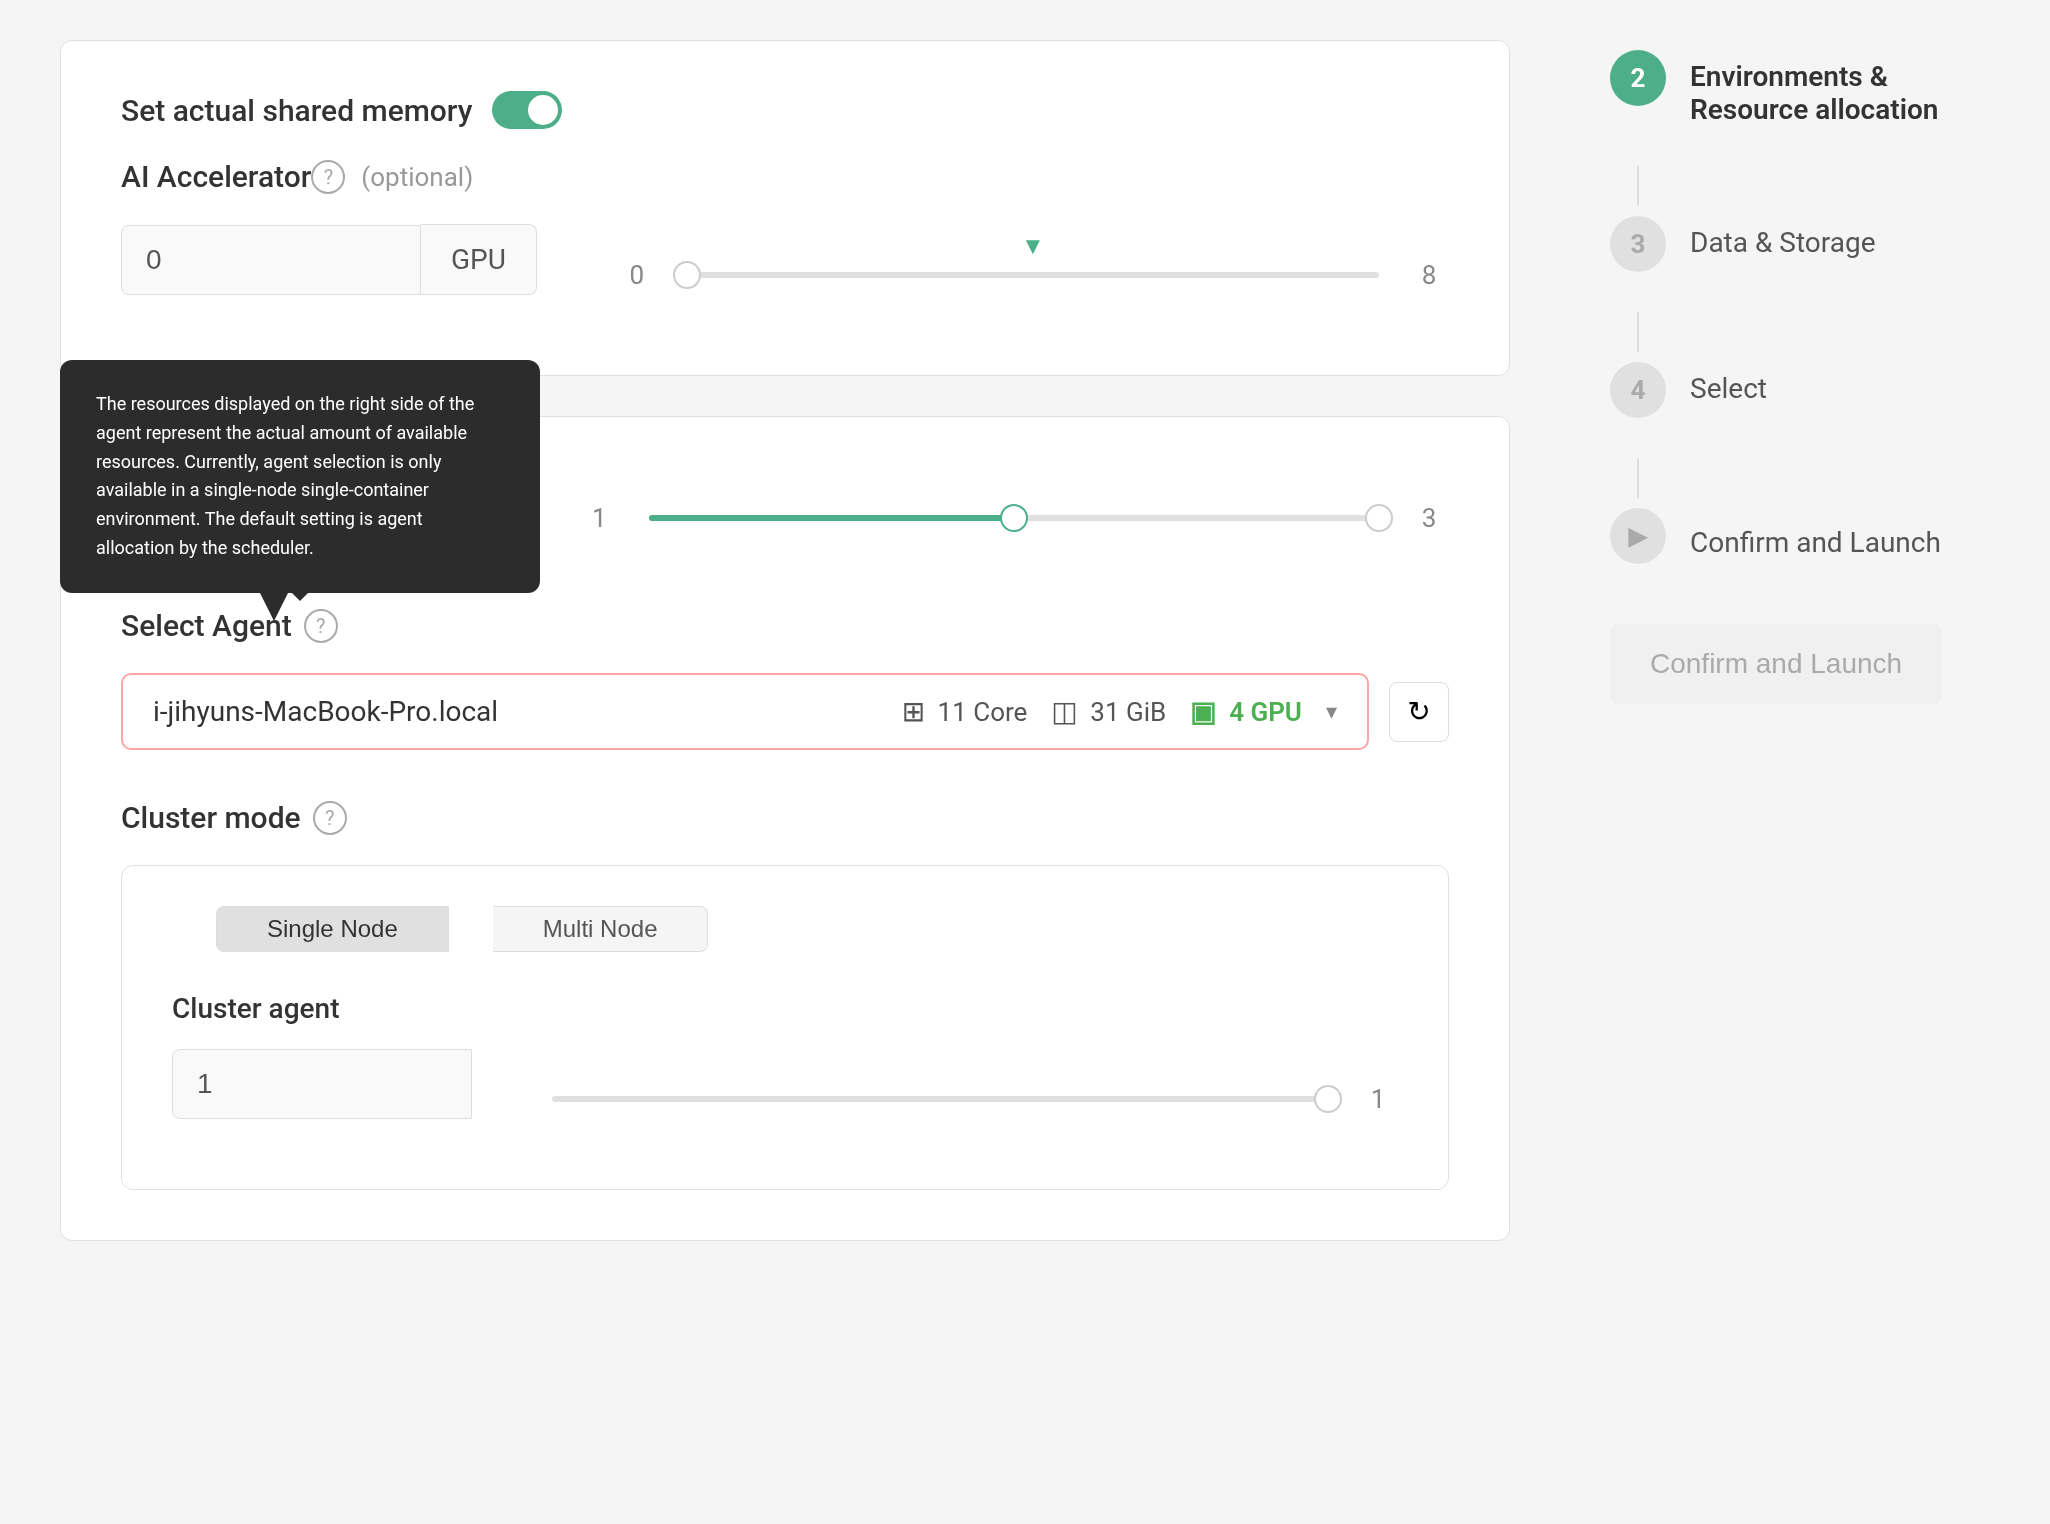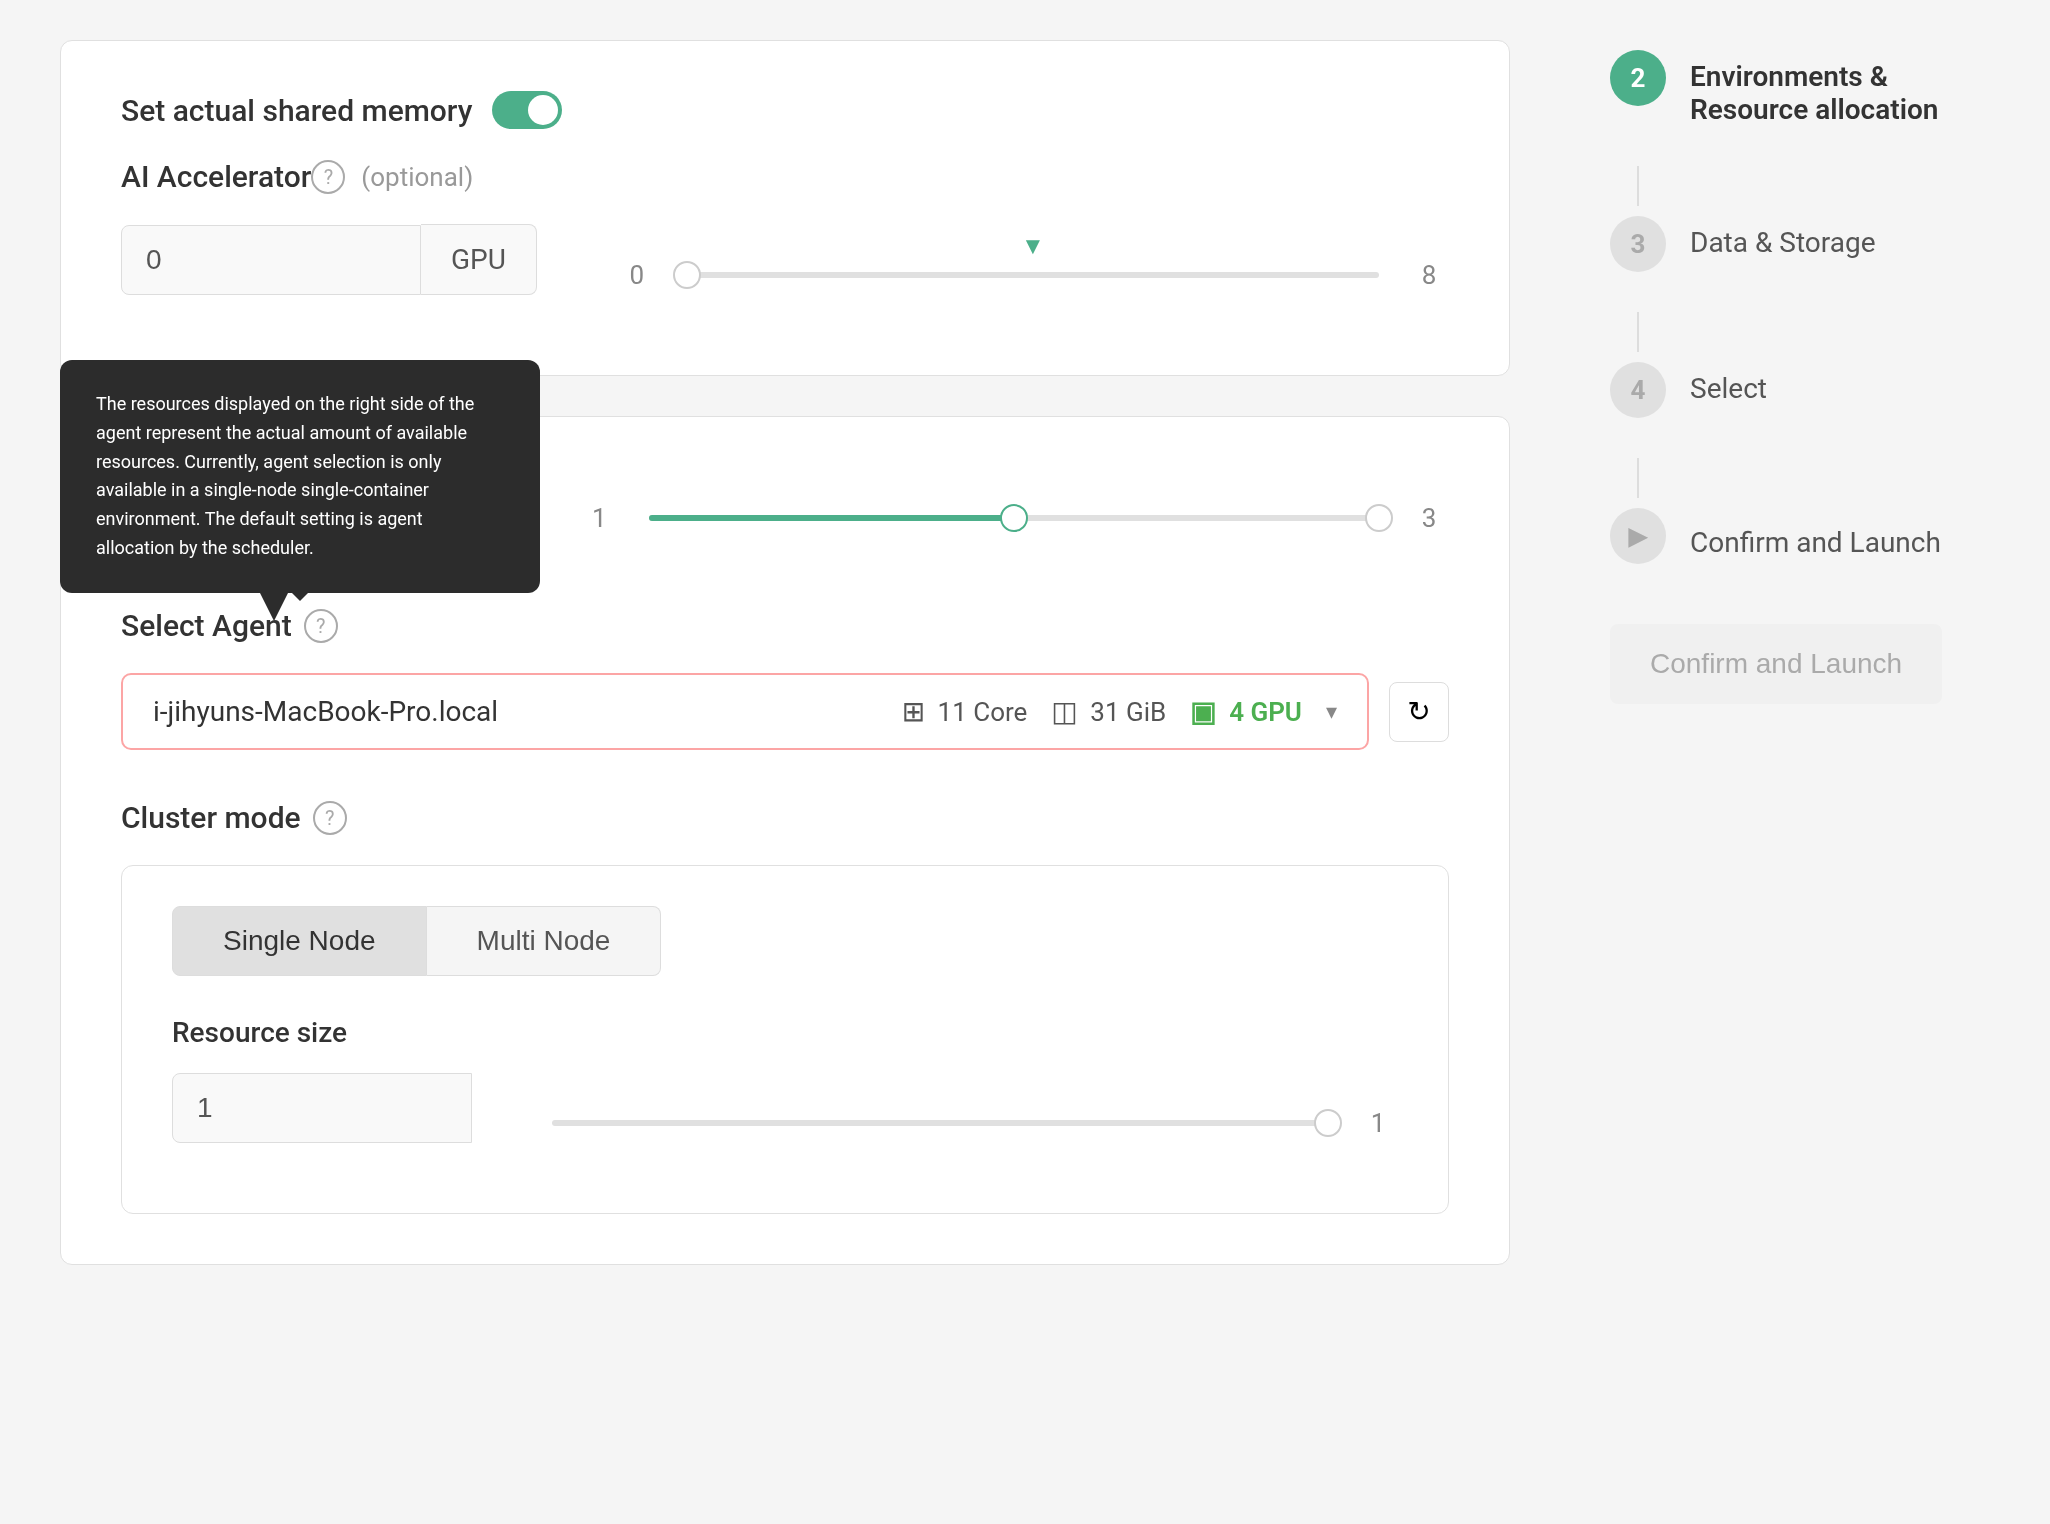--- a/index.html
+++ b/index.html
@@ -228,26 +228,27 @@
       padding: 40px 50px;
     }
 
     .tab-row {
       display: flex;
       gap: 0;
       margin-bottom: 40px;
     }
 
     .tab-btn {
-      padding: 18px 50px;
-      font-size: 28px;
+      padding: 8px 50px;
+      font-size: 24px;
       border: 1px solid #ddd;
       cursor: pointer;
       background: #f5f5f5;
       color: #555;
+      margin-left: 44px;
     }
 
     .tab-btn.active {
       background: #e0e0e0;
       color: #333;
       font-weight: 500;
     }
 
     .tab-btn:first-child {
       border-radius: 8px 0 0 8px;
@@ -468,21 +469,21 @@
       <span class="section-label">Cluster mode</span>
       <span class="help-icon" style="margin-left:12px;">?</span>
     </div>
 
     <div class="cluster-card">
       <div class="tab-row">
         <button class="tab-btn active">Single Node</button>
         <button class="tab-btn">Multi Node</button>
       </div>
 
-      <div class="cluster-size-label">Resource size</div>
+      <div class="cluster-size-label">Cluster agent</div>
 
       <div style="display:flex; align-items:center; gap:40px;">
         <div class="input-with-unit">
           <input class="num-input" type="text" value="1" style="">
         </div>
         <div class="slider-container">
           <div class="slider-track" style="position:relative;">
             <div class="slider-fill" style="width:0%;"></div>
             <div class="slider-thumb slider-thumb-gray" style="right:-14px; left:auto;"></div>
           </div>

